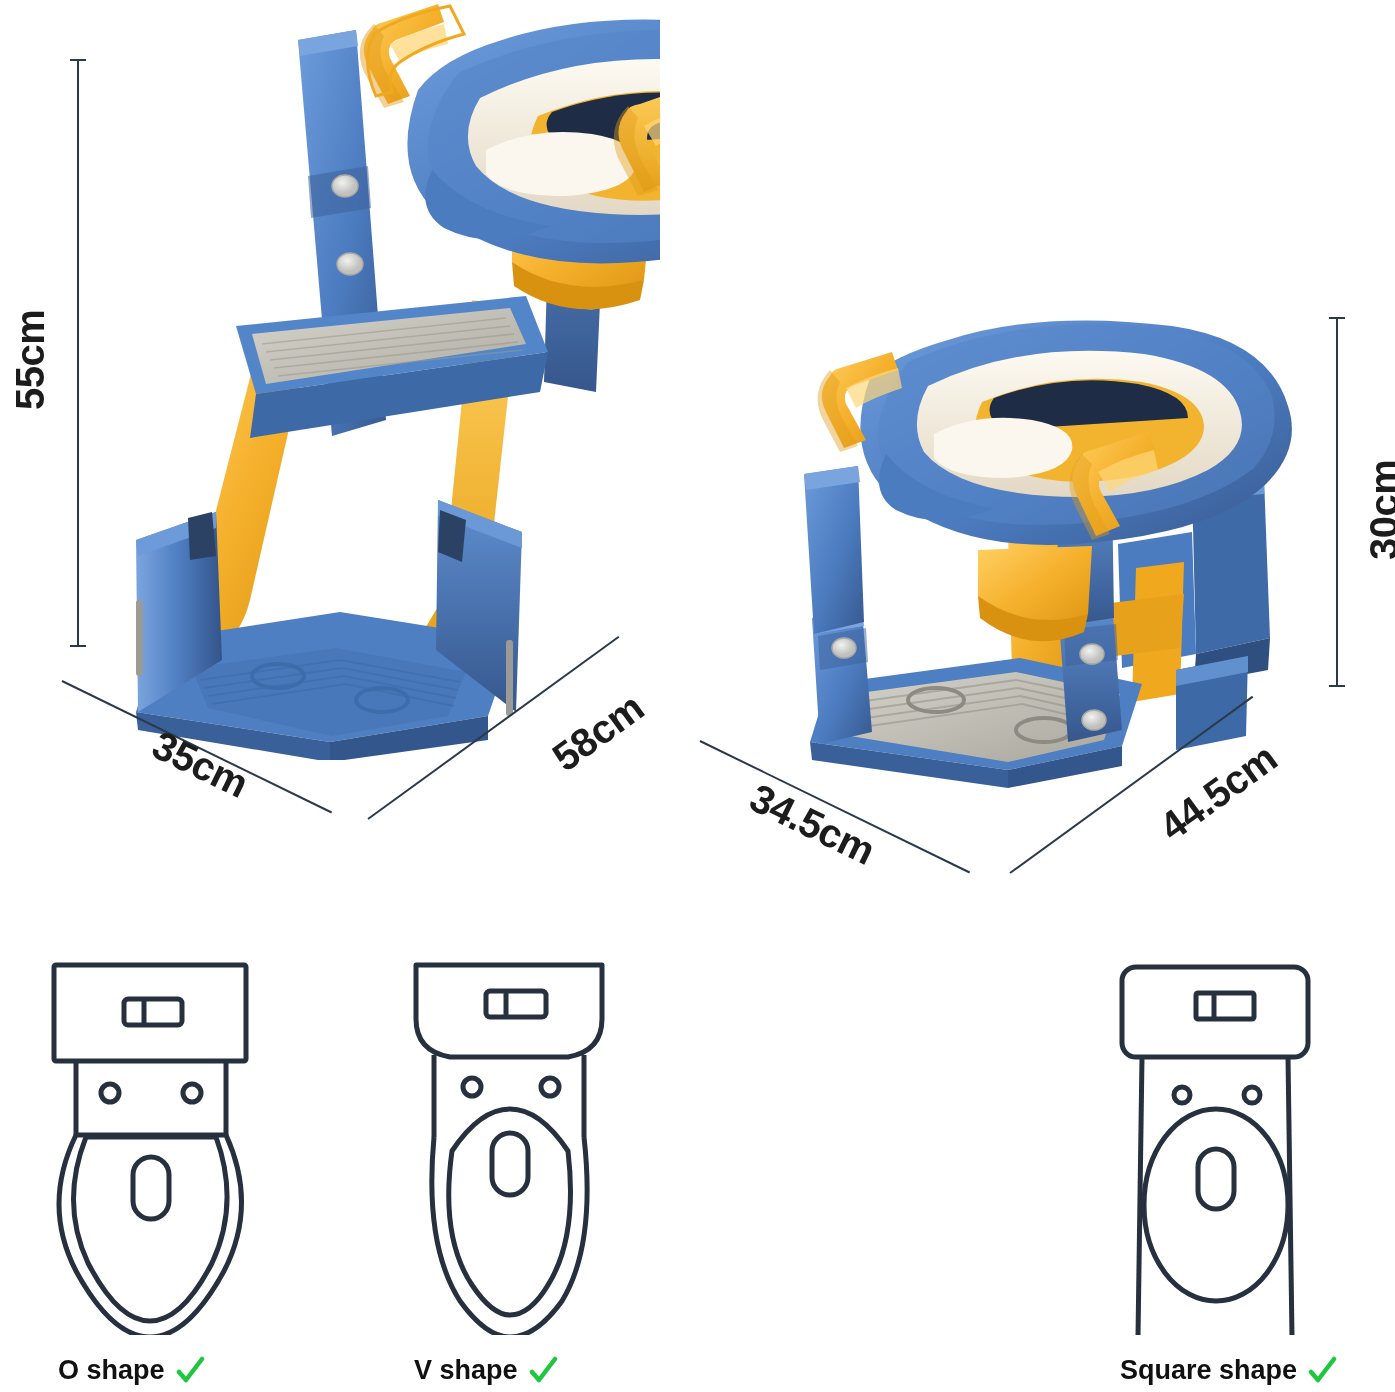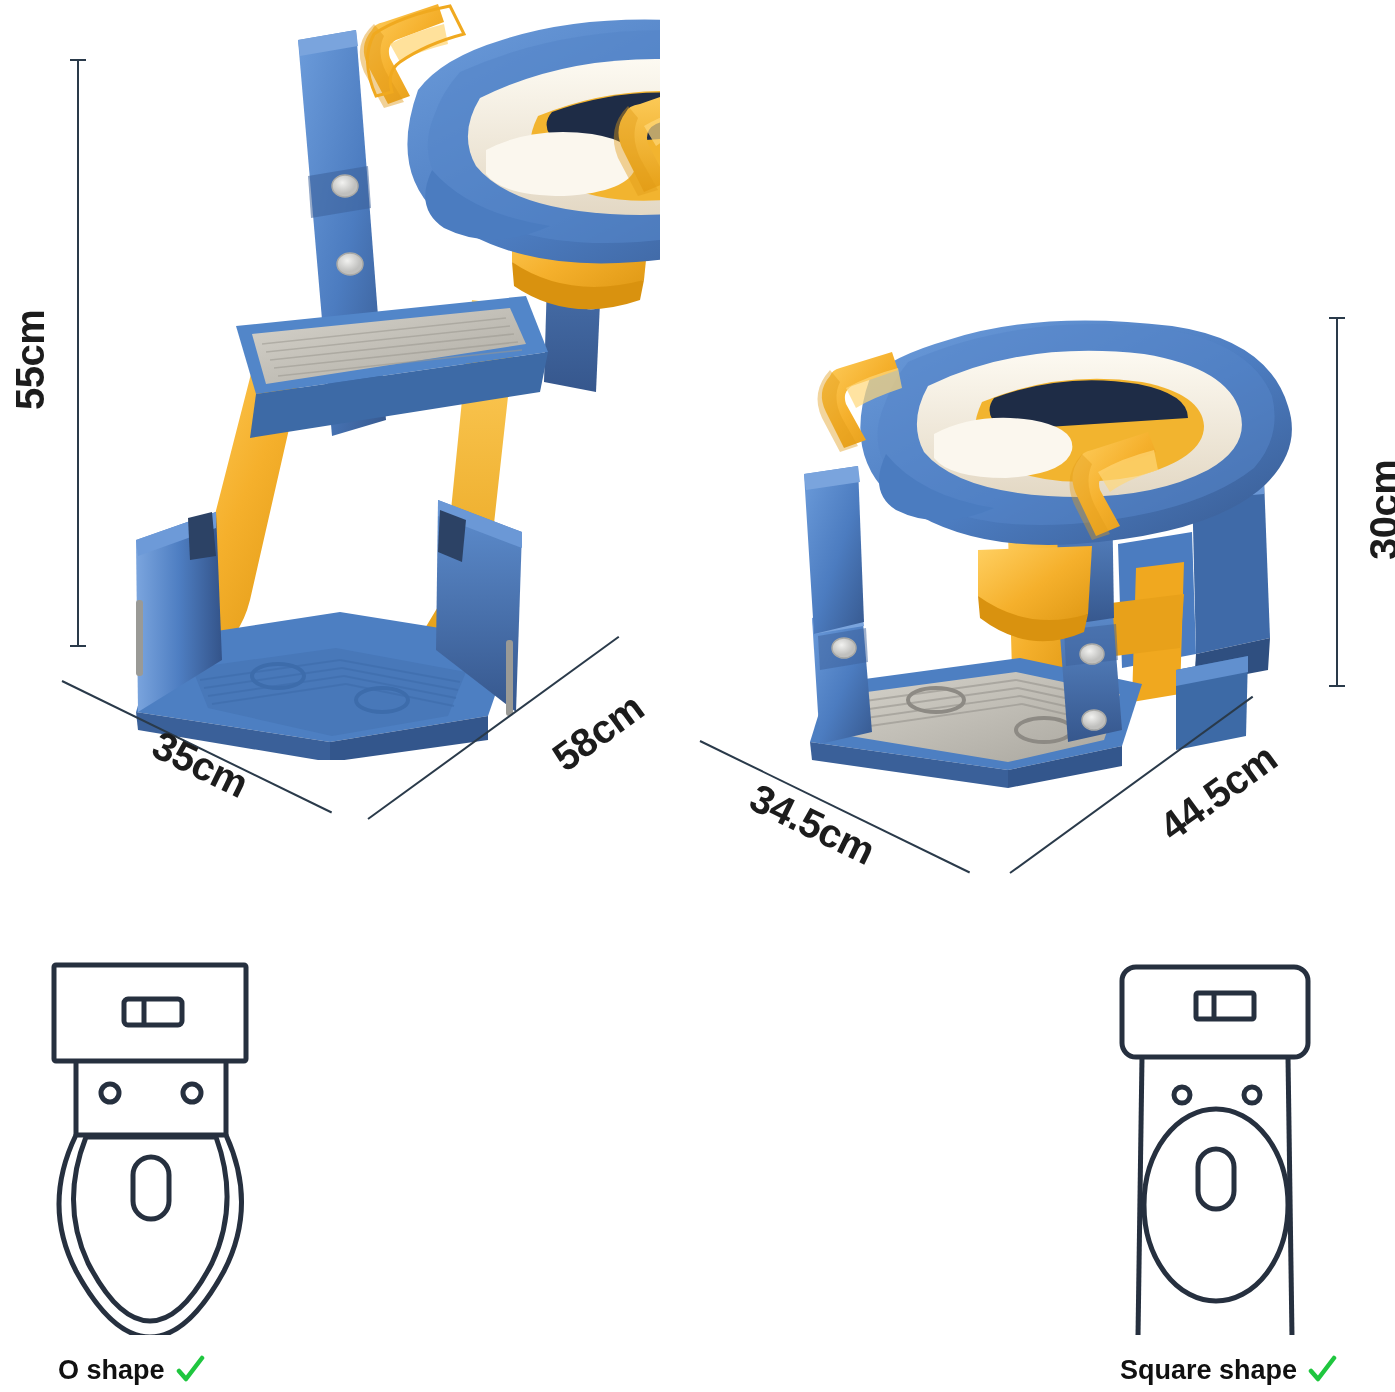--- a/index.html
+++ b/index.html
@@ -27,21 +27,21 @@
   .product{position:absolute;}
 
   
   .shapes-row{position:absolute;left:0;top:955px;width:1395px;height:437px;}
   .shape-card{position:absolute;top:0;width:348px;height:437px;}
   .shape-svg{position:absolute;left:0;top:0;}
   .shape-label{
     position:absolute;bottom:6px;left:22px;
     font-size:27px;font-weight:700;color:#111111;
     font-family:"Liberation Sans", sans-serif;
-    display:flex;align-items:flex-start;gap:10px;white-space:nowrap;
+    display:flex;align-items:flex-end;gap:10px;white-space:nowrap;
   }
   .tick-mark{display:inline-block;width:30px;height:30px;}
 </style>
 </head>
 <body>
 
 <div class="stage">
 
   <svg class="product" style="left:40px;top:0px;" width="620" height="760" viewBox="0 0 620 760">
     <defs>
@@ -330,20 +330,42 @@
         </g>
       </svg>
       <div class="shape-label">
         <span>O shape</span>
         <svg class="tick-mark" viewBox="0 0 30 30">
           <path d="M4 16 L11 24 L27 3" fill="none" stroke="#1fc63f" stroke-width="4.5" stroke-linecap="round" stroke-linejoin="round"></path>
         </svg>
       </div>
     </div>
 
+    <div class="shape-card" style="left:392px;">
+      <svg class="shape-svg" width="300" height="380" viewBox="0 0 300 380">
+        <g fill="none" stroke="#26303f" stroke-width="5" stroke-linejoin="round">
+          <path d="M24 10 L210 10 L210 64 Q210 96 176 102 L58 102 Q24 96 24 64 Z"></path>
+          <rect x="94" y="36" width="60" height="26" rx="4"></rect>
+          <line x1="114" y1="36" x2="114" y2="62"></line>
+          <path d="M42 100 L42 182"></path>
+          <path d="M192 100 L192 182"></path>
+          <circle cx="80" cy="132" r="9"></circle>
+          <circle cx="158" cy="132" r="9"></circle>
+          <path d="M42 182 Q32 290 68 346 Q94 382 118 382 Q144 382 170 346 Q204 290 192 182"></path>
+          <path d="M60 196 Q48 282 80 330 Q100 360 118 360 Q138 360 156 330 Q186 282 176 196 Q148 154 118 154 Q88 154 60 196 Z"></path>
+          <rect x="100" y="178" width="36" height="62" rx="18"></rect>
+        </g>
+      </svg>
+      <div class="shape-label">
+        <span>V shape</span>
+        <svg class="tick-mark" viewBox="0 0 30 30">
+          <path d="M4 16 L11 24 L27 3" fill="none" stroke="#1fc63f" stroke-width="4.5" stroke-linecap="round" stroke-linejoin="round"></path>
+        </svg>
+      </div>
+    </div>
 
 
     <div class="shape-card" style="left:1098px;">
       <svg class="shape-svg" width="300" height="380" viewBox="0 0 300 380">
         <g fill="none" stroke="#26303f" stroke-width="5" stroke-linejoin="round">
           <rect x="24" y="12" width="186" height="90" rx="14"></rect>
           <rect x="98" y="38" width="58" height="26" rx="2"></rect>
           <line x1="116" y1="38" x2="116" y2="64"></line>
           <path d="M44 102 L40 382"></path>
           <path d="M190 102 L194 382"></path>

